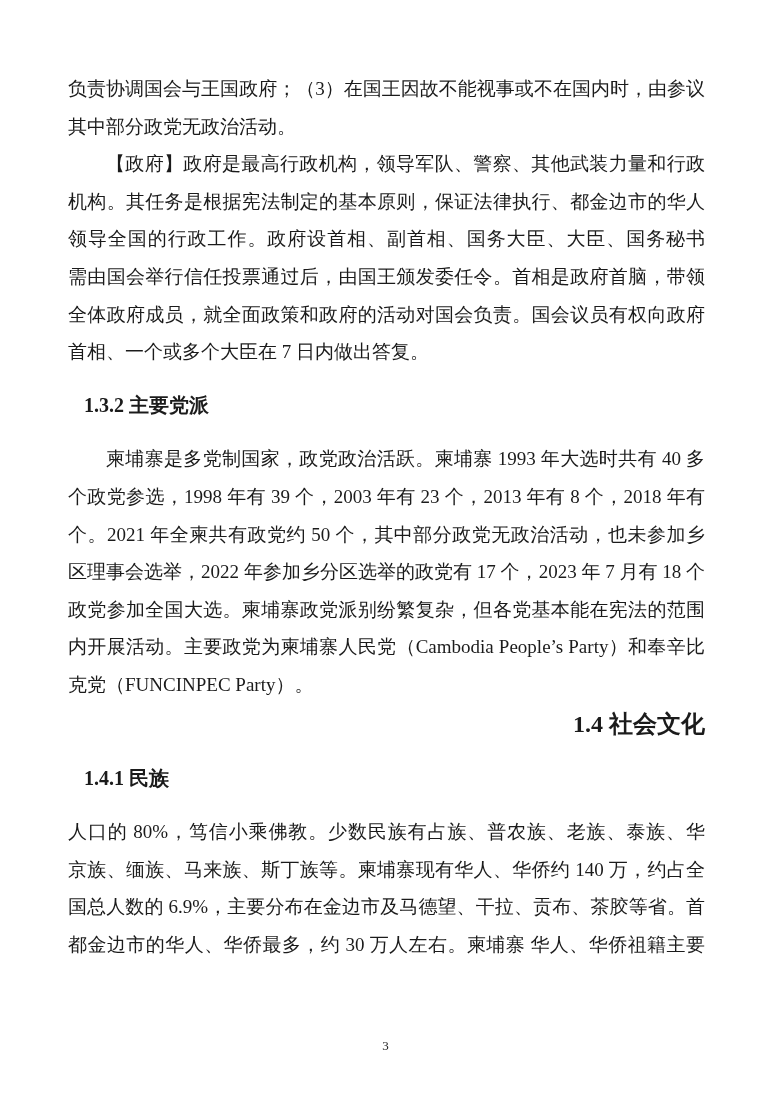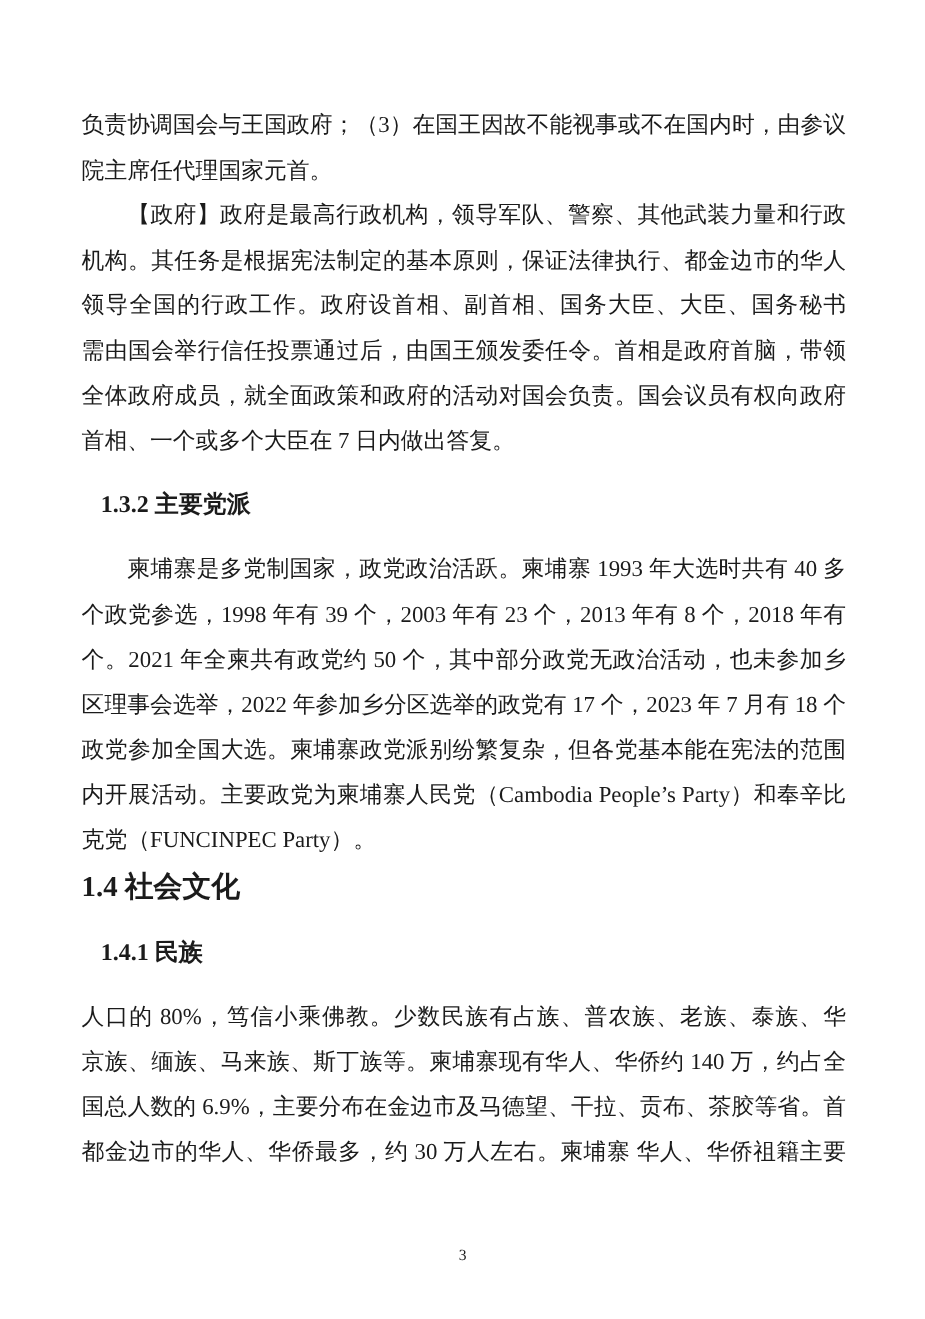--- a/index.html
+++ b/index.html
@@ -12,21 +12,21 @@
     width: 771px;
     height: 1099px;
     background: #ffffff;
     font-family: "Liberation Serif", "DejaVu Serif", serif;
     color: #1b1b1b;
     overflow: hidden;
   }
   .content {
     position: absolute;
     left: 68px;
-    top: 86px;
+    top: 70px;
     width: 637px;
   }
   .para {
     margin: 0;
   }
   .line {
     font-size: 19px;
     line-height: 37.6px;
     height: 37.6px;
     white-space: normal;
@@ -48,41 +48,41 @@
     font-weight: bold;
     margin: 16px;
     text-align: left;
   }
   .h2 {
     font-size: 24px;
     line-height: 40px;
     height: 40px;
     font-weight: bold;
     margin: 0;
-    text-align: left;
+    text-align: right;
   }
   .footer {
     position: absolute;
     left: 0;
     right: 0;
     bottom: 45px;
     text-align: center;
     font-size: 13px;
     color: #1b1b1b;
   }
 </style>
 </head>
 <body>
 
 <div class="page">
   <div class="content">
 
     <div class="para">
       <div class="line">负责协调国会与王国政府；（3）在国王因故不能视事或不在国内时，由参议</div>
-      <div class="line no-j">院主席任代理国家元首。</div>
+      <div class="line no-j">其中部分政党无政治活动。</div>
     </div>
 
     <div class="para">
       <div class="line indent">【政府】政府是最高行政机构，领导军队、警察、其他武装力量和行政</div>
       <div class="line">机构。其任务是根据宪法制定的基本原则，保证法律执行、都金边市的华人</div>
       <div class="line">领导全国的行政工作。政府设首相、副首相、国务大臣、大臣、国务秘书等，</div>
       <div class="line">需由国会举行信任投票通过后，由国王颁发委任令。首相是政府首脑，带领</div>
       <div class="line">全体政府成员，就全面政策和政府的活动对国会负责。国会议员有权向政府</div>
       <div class="line no-j">首相、一个或多个大臣在 7 日内做出答复。</div>
     </div>

